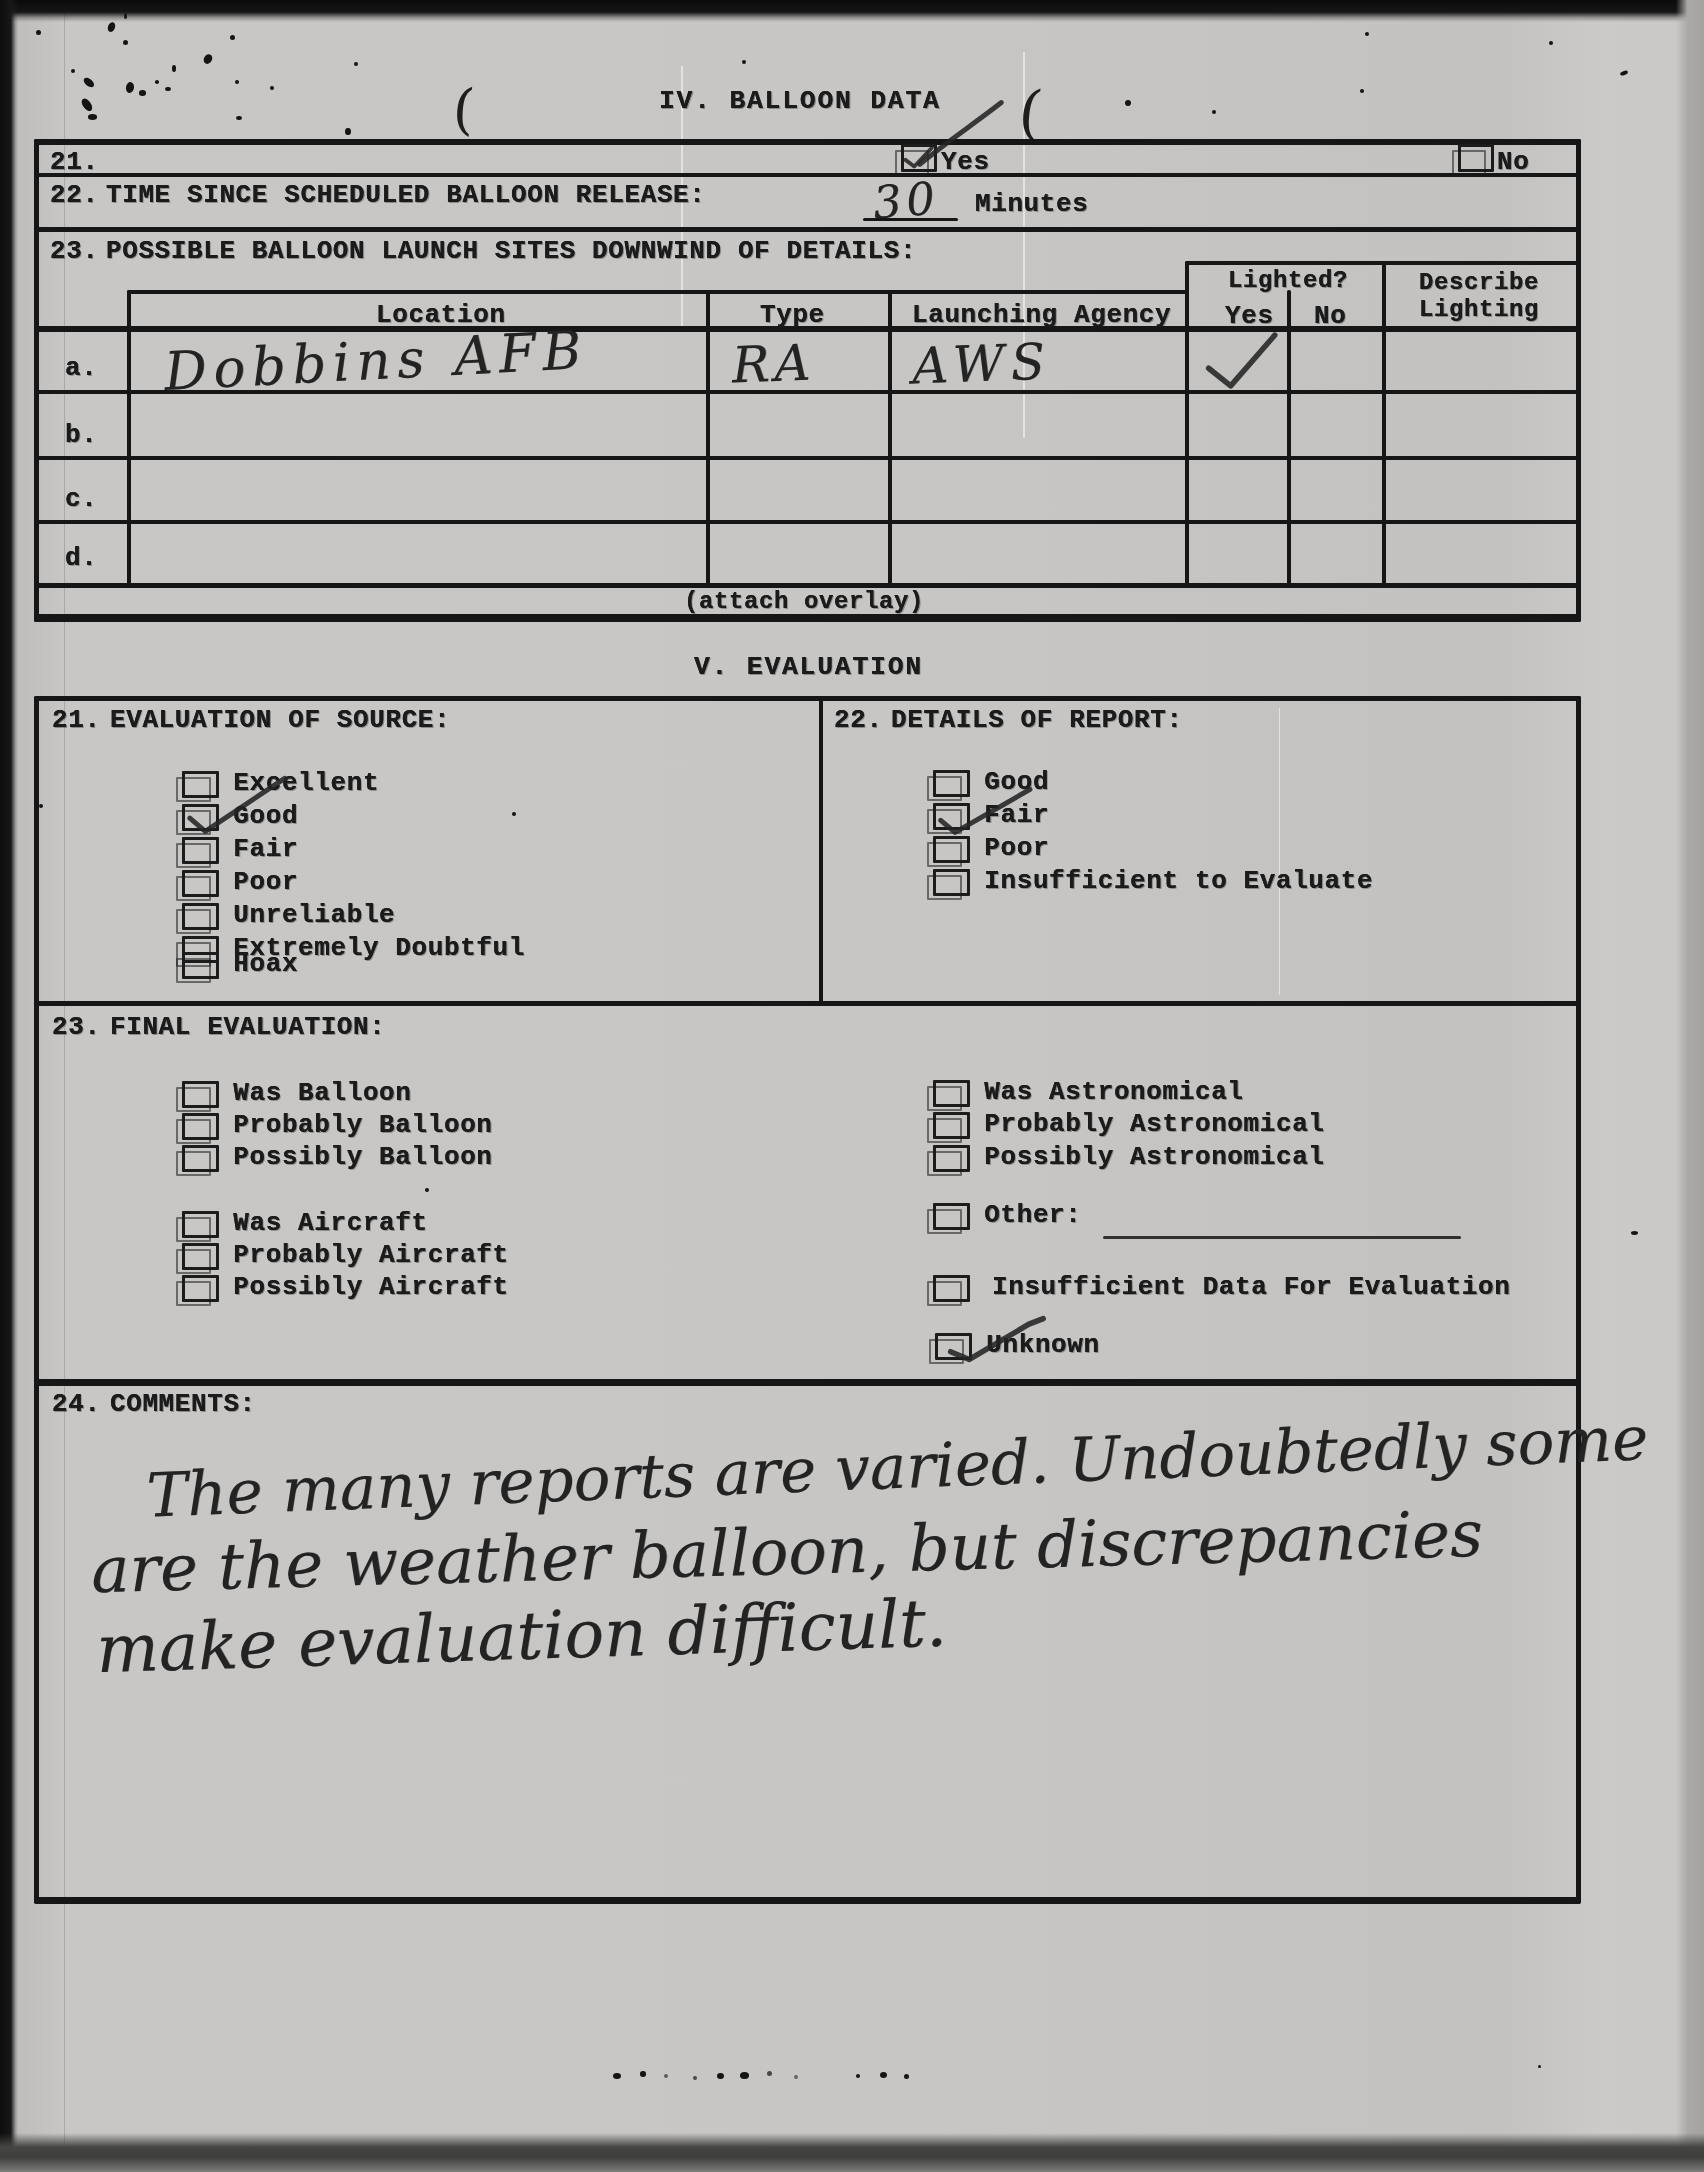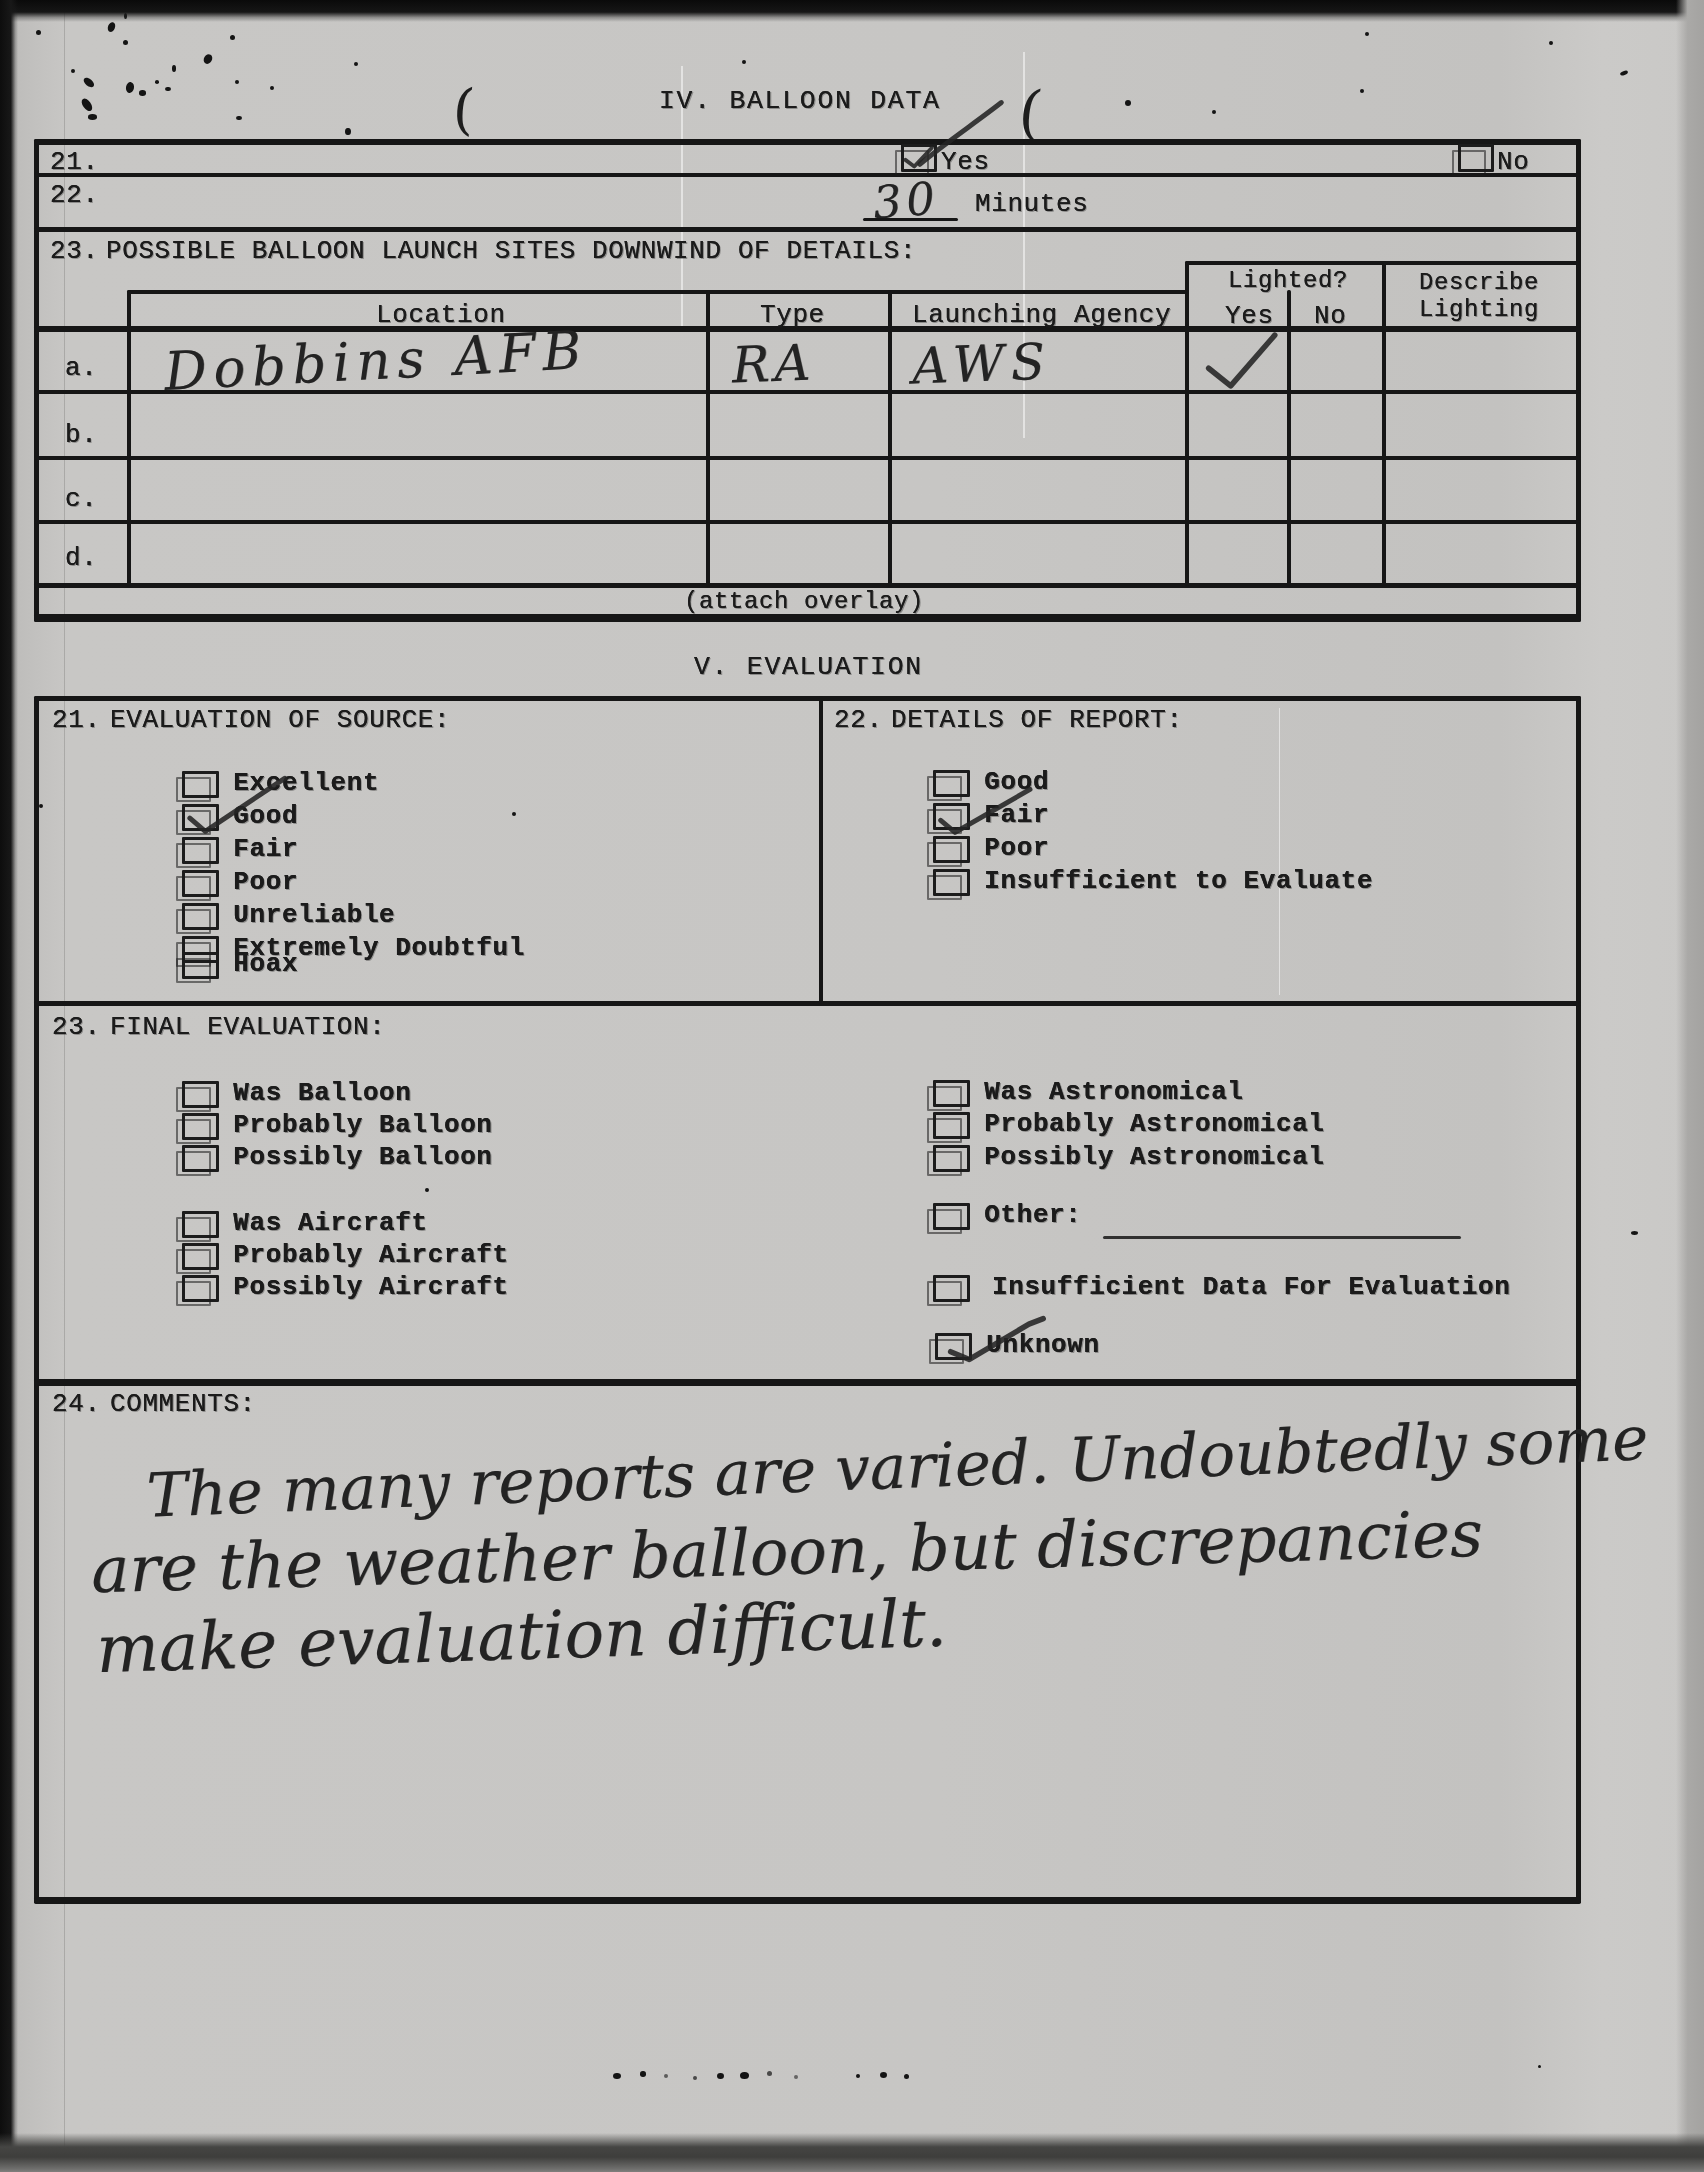--- a/index.html
+++ b/index.html
@@ -14,21 +14,21 @@
   .rightband{position:absolute;left:1676px;top:0;width:29px;height:2172px;
              background:linear-gradient(90deg,rgba(150,149,147,0) 0,#aaa9a7 40%,#a3a2a0 100%);}
   .botband{position:absolute;left:0;top:2133px;width:1705px;height:40px;
            background:linear-gradient(180deg,rgba(150,150,148,0) 0,#454543 35%,#3e3e3c 60%,#6f6f6d 90%,#858583 100%);}
   .foldline{position:absolute;left:64px;top:0;width:1.1px;height:2172px;background:rgba(20,20,20,.16);}
   .streak{position:absolute;background:rgba(255,255,255,.5);}
   .speck{position:absolute;background:#141414;border-radius:50%;}
   
   .ln{position:absolute;background:#161616;border-radius:1.7px;}
   
-  .t{position:absolute;color:#1b1b1b;font-weight:400;font-size:26px;letter-spacing:0.6px;white-space:pre;
+  .t{position:absolute;color:#1b1b1b;font-weight:700;font-size:26px;letter-spacing:0.6px;white-space:pre;
      text-shadow:0 0 0.6px #222,1.1px 0.6px 0.6px rgba(30,30,30,.35);}
   .title{font-size:26.5px;letter-spacing:1.7px;}
   .small{font-size:24px;}
   
   .h{position:absolute;color:#232323;font-family:"DejaVu Serif",serif;font-style:italic;white-space:pre;
      text-shadow:0.6px 0 0.6px rgba(25,25,25,.4);}
   
   .opt{position:absolute;display:flex;align-items:flex-start;gap:14.3px;}
   .cb{position:relative;flex:0 0 auto;width:31px;height:21px;border:3.3px solid #1c1c1c;border-radius:1.1px;}
   .cb::after{content:"";position:absolute;left:-9.4px;top:2.8px;width:100%;height:100%;
@@ -107,20 +107,21 @@
   <div class="ln" style="left:34px;top:227px;width:1547px;height:5px"></div>
   <div class="ln" style="left:34px;top:614px;width:1547px;height:7.7px"></div>
 
   <span class="t" style="left:50px;top:147px">21.</span>
   <span class="cb big" style="position:absolute;left:901px;top:144px"></span>
   <span class="t" style="left:941px;top:147px">Yes</span>
   <span class="cb big" style="position:absolute;left:1458px;top:144px"></span>
   <span class="t" style="left:1497px;top:147px">No</span>
 
   <span class="t" style="left:50px;top:180px">22.</span>
+  <span class="t" style="left:106px;top:180px">TIME SINCE SCHEDULED BALLOON RELEASE:</span>
   <span class="h" style="left:873px;top:174px;font-size:45px;letter-spacing:4.4px;transform:rotate(-5deg)">30</span>
   <div class="ln" style="left:863px;top:218px;width:95px;height:3.3px"></div>
   <span class="t" style="left:975px;top:189px">Minutes</span>
 
   <span class="t" style="left:50px;top:236px">23.</span>
   <span class="t" style="left:106px;top:236px">POSSIBLE BALLOON LAUNCH SITES DOWNWIND OF DETAILS:</span>
 
   <div class="ln" style="left:1185px;top:261px;width:395px;height:3.9px"></div>
   <div class="ln" style="left:127px;top:290px;width:1062px;height:4.4px"></div>
   <div class="ln" style="left:34px;top:326px;width:1547px;height:6px"></div>

